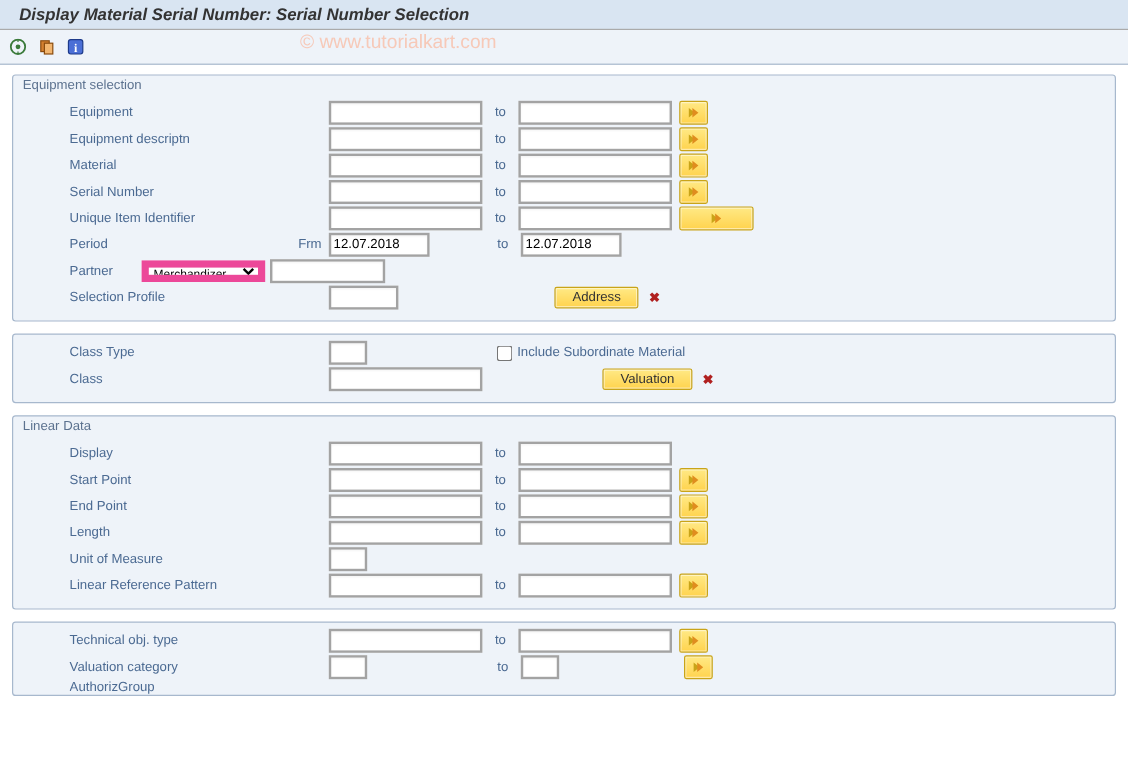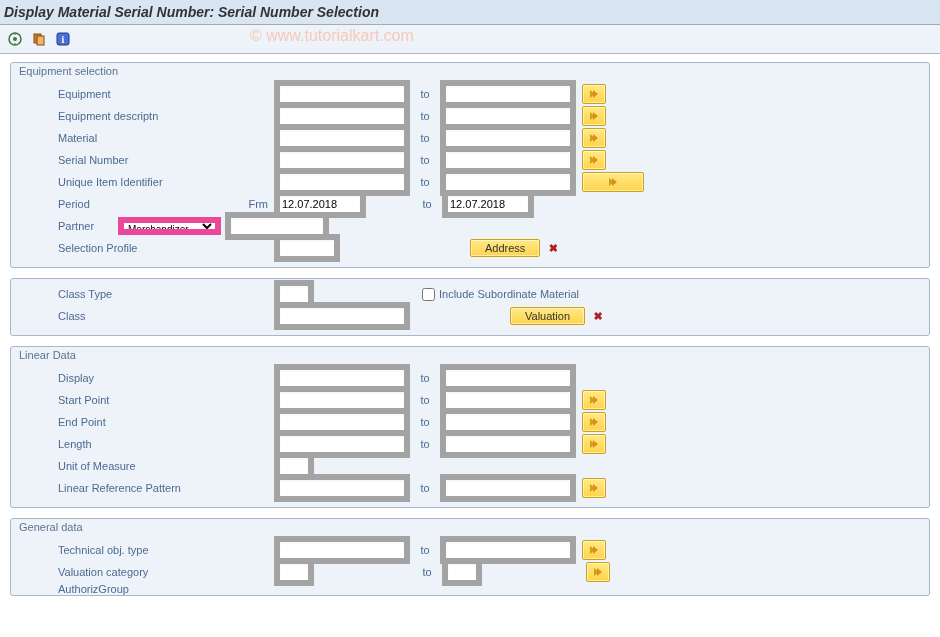--- a/index.html
+++ b/index.html
@@ -7,21 +7,21 @@
     padding: 0;
     font-family: Arial, Helvetica, sans-serif;
     font-size: 11px;
     background: #fff;
     color: #333;
     width: 940px;
   }
   .page-title-bar {
     background: #d9e5f2;
     border-bottom: 1px solid #aaa;
-    padding: 4px 4px;
+    padding: 4px 16px;
     font-size: 14px;
     font-weight: bold;
     font-style: italic;
     color: #333;
   }
   .toolbar {
     display: flex;
     align-items: center;
     gap: 6px;
     padding: 3px 6px;
@@ -78,21 +78,21 @@
     text-align: right;
     padding-right: 6px;
     color: #4b6a92;
   }
   .to-col {
     width: 30px;
     text-align: center;
     color: #4b6a92;
   }
   input.text {
-    border: 6px solid #a3a3a3;
+    border: 2px solid #a3a3a3;
     background: #fff;
     height: 16px;
     padding: 0 2px;
     font-family: Arial, sans-serif;
     font-size: 11px;
     box-shadow: inset 0 1px 2px rgba(0,0,0,0.05);
   }
   input.text.w-main { width: 120px; }
   input.text.w-short { width: 50px; }
   input.text.w-tiny { width: 24px; }
@@ -352,21 +352,20 @@
             <svg width="10" height="10" viewBox="0 0 10 10">
               <path d="M1 1 L6 5 L1 9 Z" fill="#c9a418"></path>
               <path d="M4 1 L9 5 L4 9 Z" fill="#e08d1e"></path>
             </svg>
           </span>
       </div>
     </div>
   </div>
 
   <div class="group" style="margin-bottom:0;">
-    <div class="group-title">General data</div>
     <div class="group-body" style="padding-bottom:0;">
       <div class="row">
         <span class="label">Technical obj. type</span>
         <span class="sub-label"></span>
         <input class="text w-main" value="" style="">
         <span class="to-col">to</span>
         <input class="text w-main" value="" style="">
         <span class="more-btn">
             <svg width="10" height="10" viewBox="0 0 10 10">
               <path d="M1 1 L6 5 L1 9 Z" fill="#c9a418"></path>

